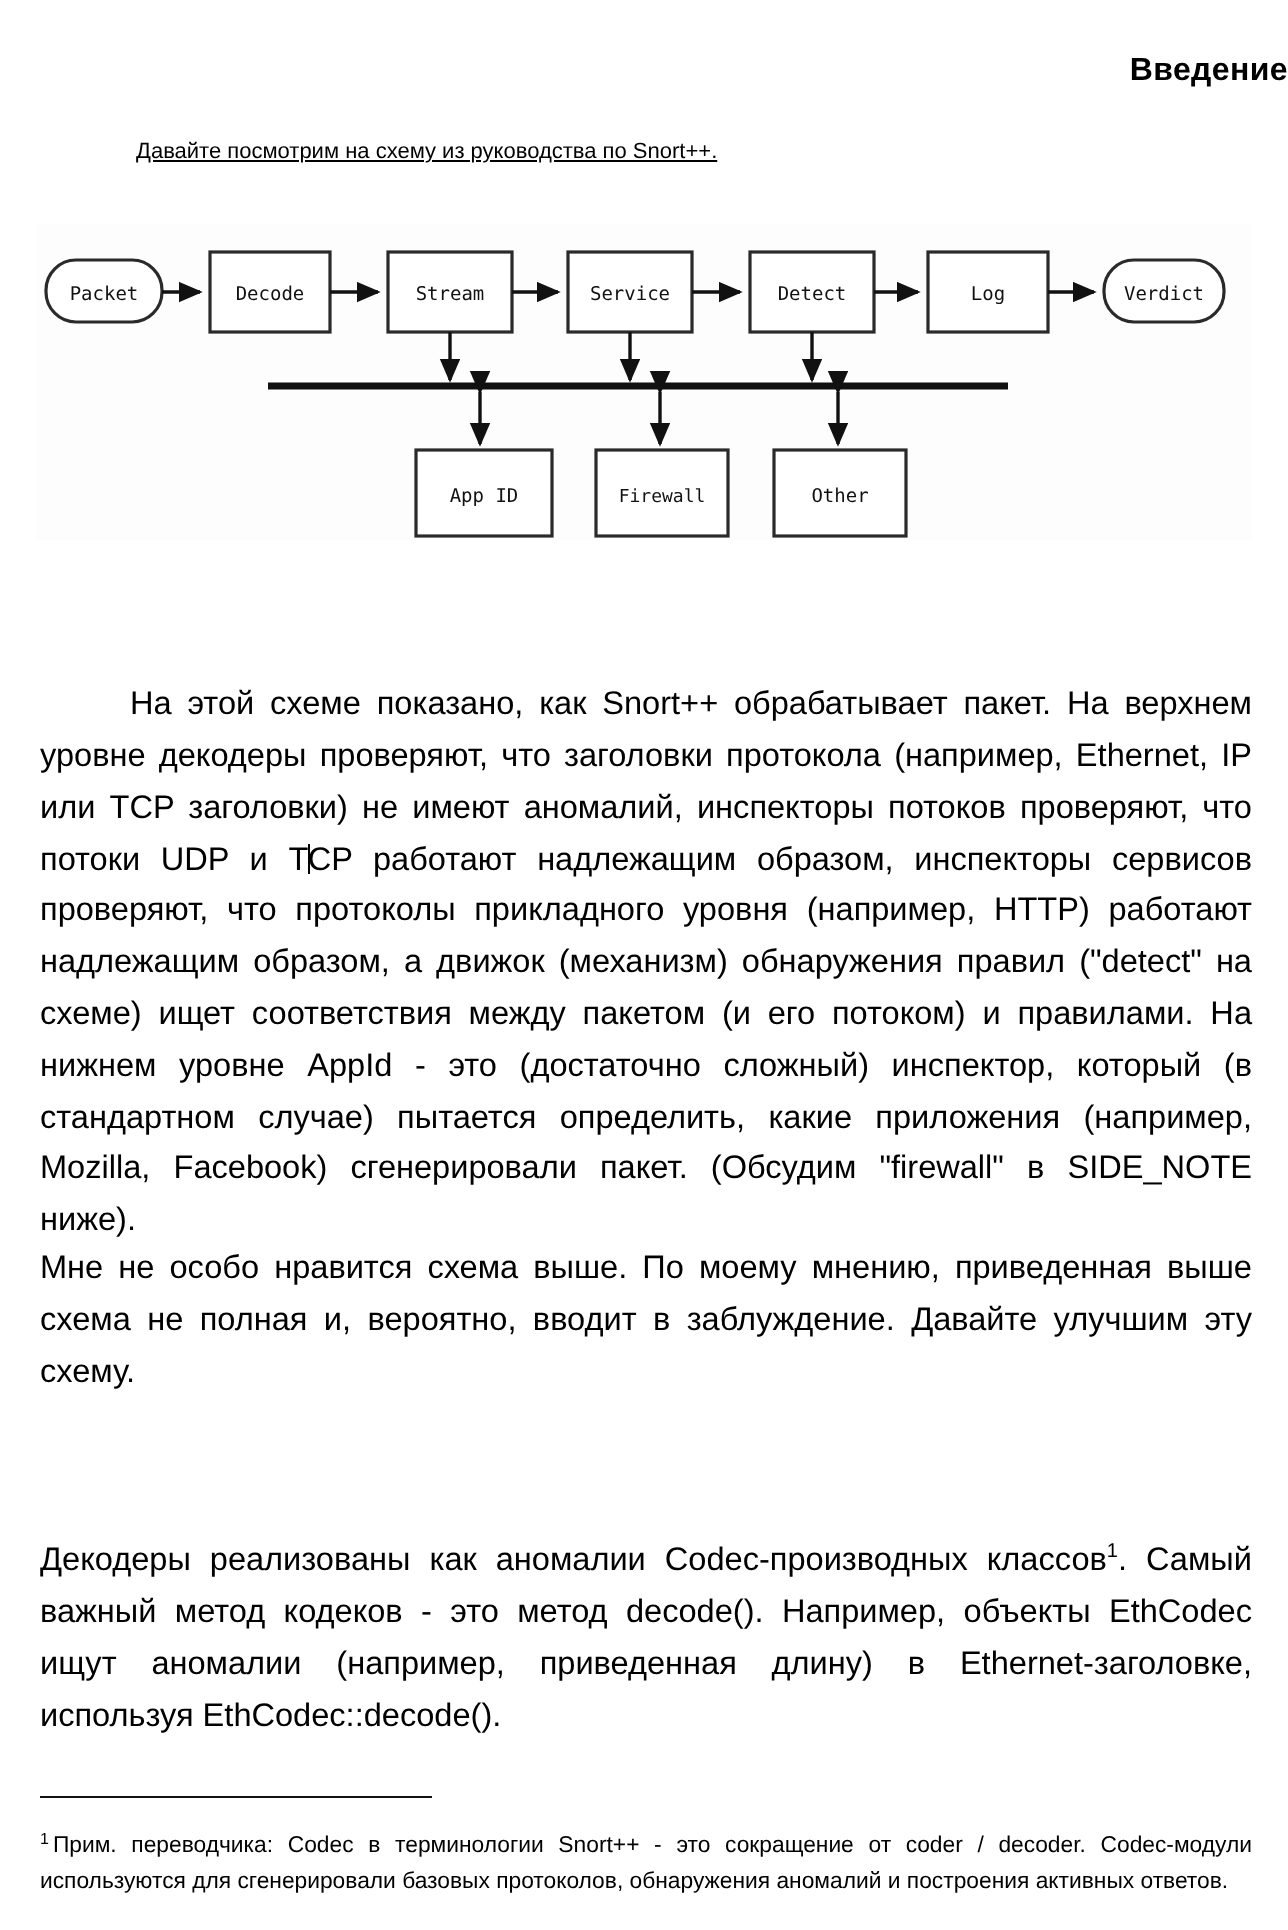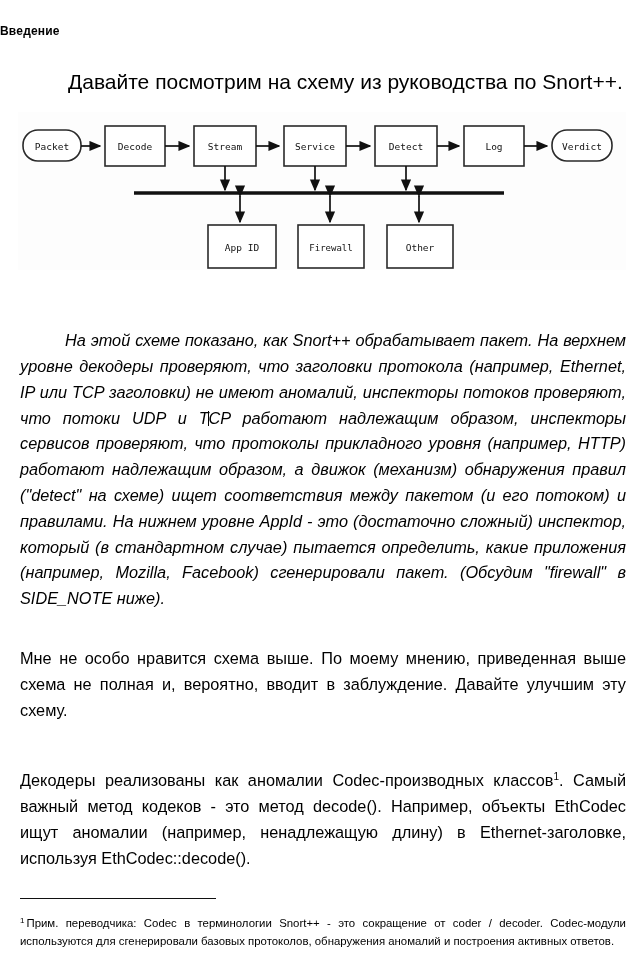--- a/index.html
+++ b/index.html
@@ -22,33 +22,34 @@
     height: 965px;
     box-sizing: border-box;
   }
 
   
   .doc-title {
     position: absolute;
     left: 0;
     top: 16px;
     width: 644px;
-    text-align: left;
-    font-size: 12px;
+    text-align: right;
+    font-size: 16px;
     font-weight: bold;
     letter-spacing: 0.2px;
   }
 
   
   .lead {
     position: absolute;
     left: 68px;
     top: 70px;
-    font-size: 21px;
+    font-size: 11px;
     white-space: nowrap;
+    text-decoration: underline;
   }
 
   
   .figure {
     position: absolute;
     left: 18px;
     top: 112px;
     width: 608px;
     height: 158px;
     background: #fca5a5;
@@ -60,22 +61,22 @@
     position: absolute;
     left: 20px;
     width: 606px;
     font-size: 16.3px;
     line-height: 25.8px;
     text-align: justify;
     text-justify: inter-word;
     -webkit-hyphens: none;
     hyphens: none;
   }
-  .p1 { top: 312px; text-indent: 45px; font-style: italic; }
-  .p2 { top: 634px; margin-top: 12px; }
+  .p1 { top: 324px; text-indent: 45px; }
+  .p2 { top: 610px; margin-top: 12px; }
   .p3 { top: 752px; }
 
   .caret {
     display: inline-block;
     width: 0;
     border-left: 1.4px solid #000;
     height: 15px;
     vertical-align: -2px;
     margin: 0 -0.7px;
   }
@@ -206,18 +207,18 @@
         <rect x="369" y="113" width="66" height="43" fill="#ffffff" stroke="#2a2a2a" stroke-width="1.6"></rect>
         <text x="402" y="139" text-anchor="middle" font-family="'DejaVu Sans Mono', monospace" font-size="9.5" fill="#111">Other</text>
       </g>
     </svg>
   </div>
 
   <p class="body-text p1"><span>На этой схеме показано, как Snort++ обрабатывает пакет. На верхнем уровне декодеры проверяют, что заголовки протокола (например, Ethernet, IP или TCP заголовки) не имеют аномалий, инспекторы потоков проверяют, что потоки UDP и T</span><span class="caret"></span><span>CP работают надлежащим образом, инспекторы сервисов проверяют, что протоколы прикладного уровня (например, HTTP) работают надлежащим образом, а движок (механизм) обнаружения правил ("detect" на схеме) ищет соответствия между пакетом (и его потоком) и правилами. На нижнем уровне AppId - это (достаточно сложный) инспектор, который (в стандартном случае) пытается определить, какие приложения (например, Mozilla, Facebook) сгенерировали пакет. (Обсудим "firewall" в SIDE_NOTE ниже).</span></p>
 
   <p class="body-text p2">Мне не особо нравится схема выше. По моему мнению, приведенная выше схема не полная и, вероятно, вводит в заблуждение. Давайте улучшим эту схему.</p>
 
-  <p class="body-text p3"><span>Декодеры реализованы как аномалии Codec-производных классов</span><sup class="fn">1</sup><span>. Самый важный метод кодеков - это метод decode(). Например, объекты EthCodec ищут аномалии (например, ненадлежащую длину) в Ethernet-заголовке, используя EthCodec::decode().</span></p>
+  <p class="body-text p3"><span>Декодеры реализованы как аномалии Codec-производных классов</span><sup class="fn">1</sup><span>. Самый важный метод кодеков - это метод decode(). Например, объекты EthCodec ищут аномалии (например, приведенная длину) в Ethernet-заголовке, используя EthCodec::decode().</span></p>
 
   <div class="footnote-rule"></div>
   <p class="footnote"><sup class="fnm">1</sup><span>Прим. переводчика: Codec в терминологии Snort++ - это сокращение от coder / decoder. Codec-модули используются для сгенерировали базовых протоколов, обнаружения аномалий и построения активных ответов.</span></p>
 
 </div>
 
 </body></html>

